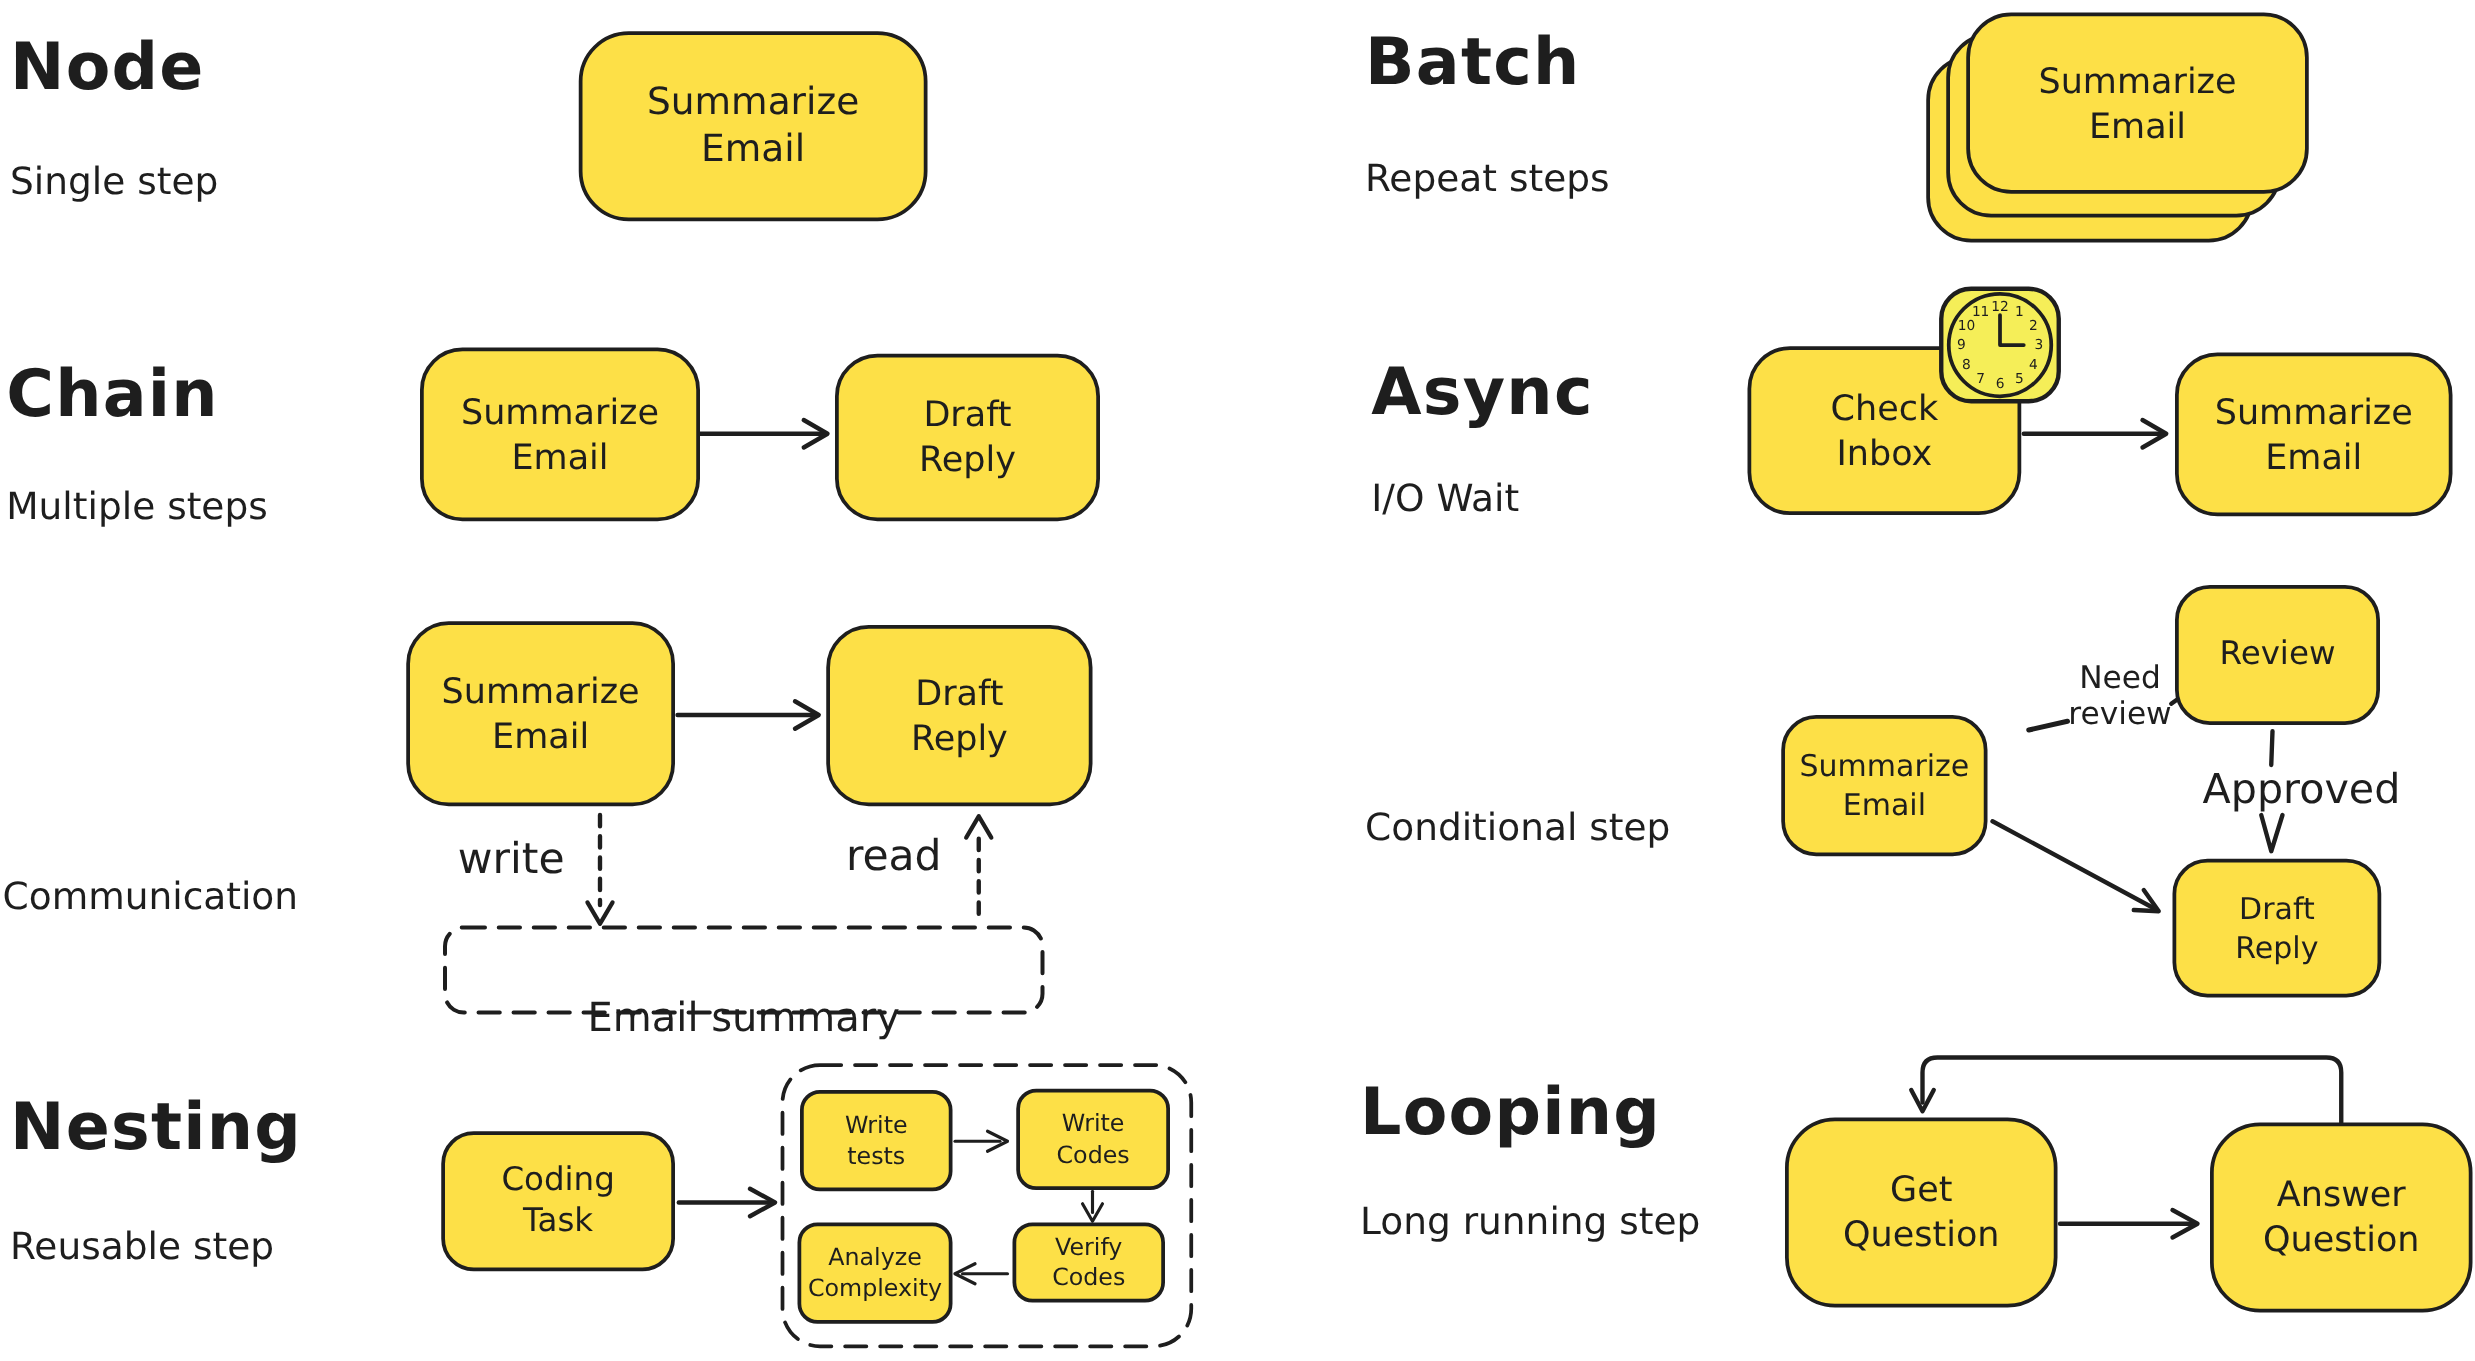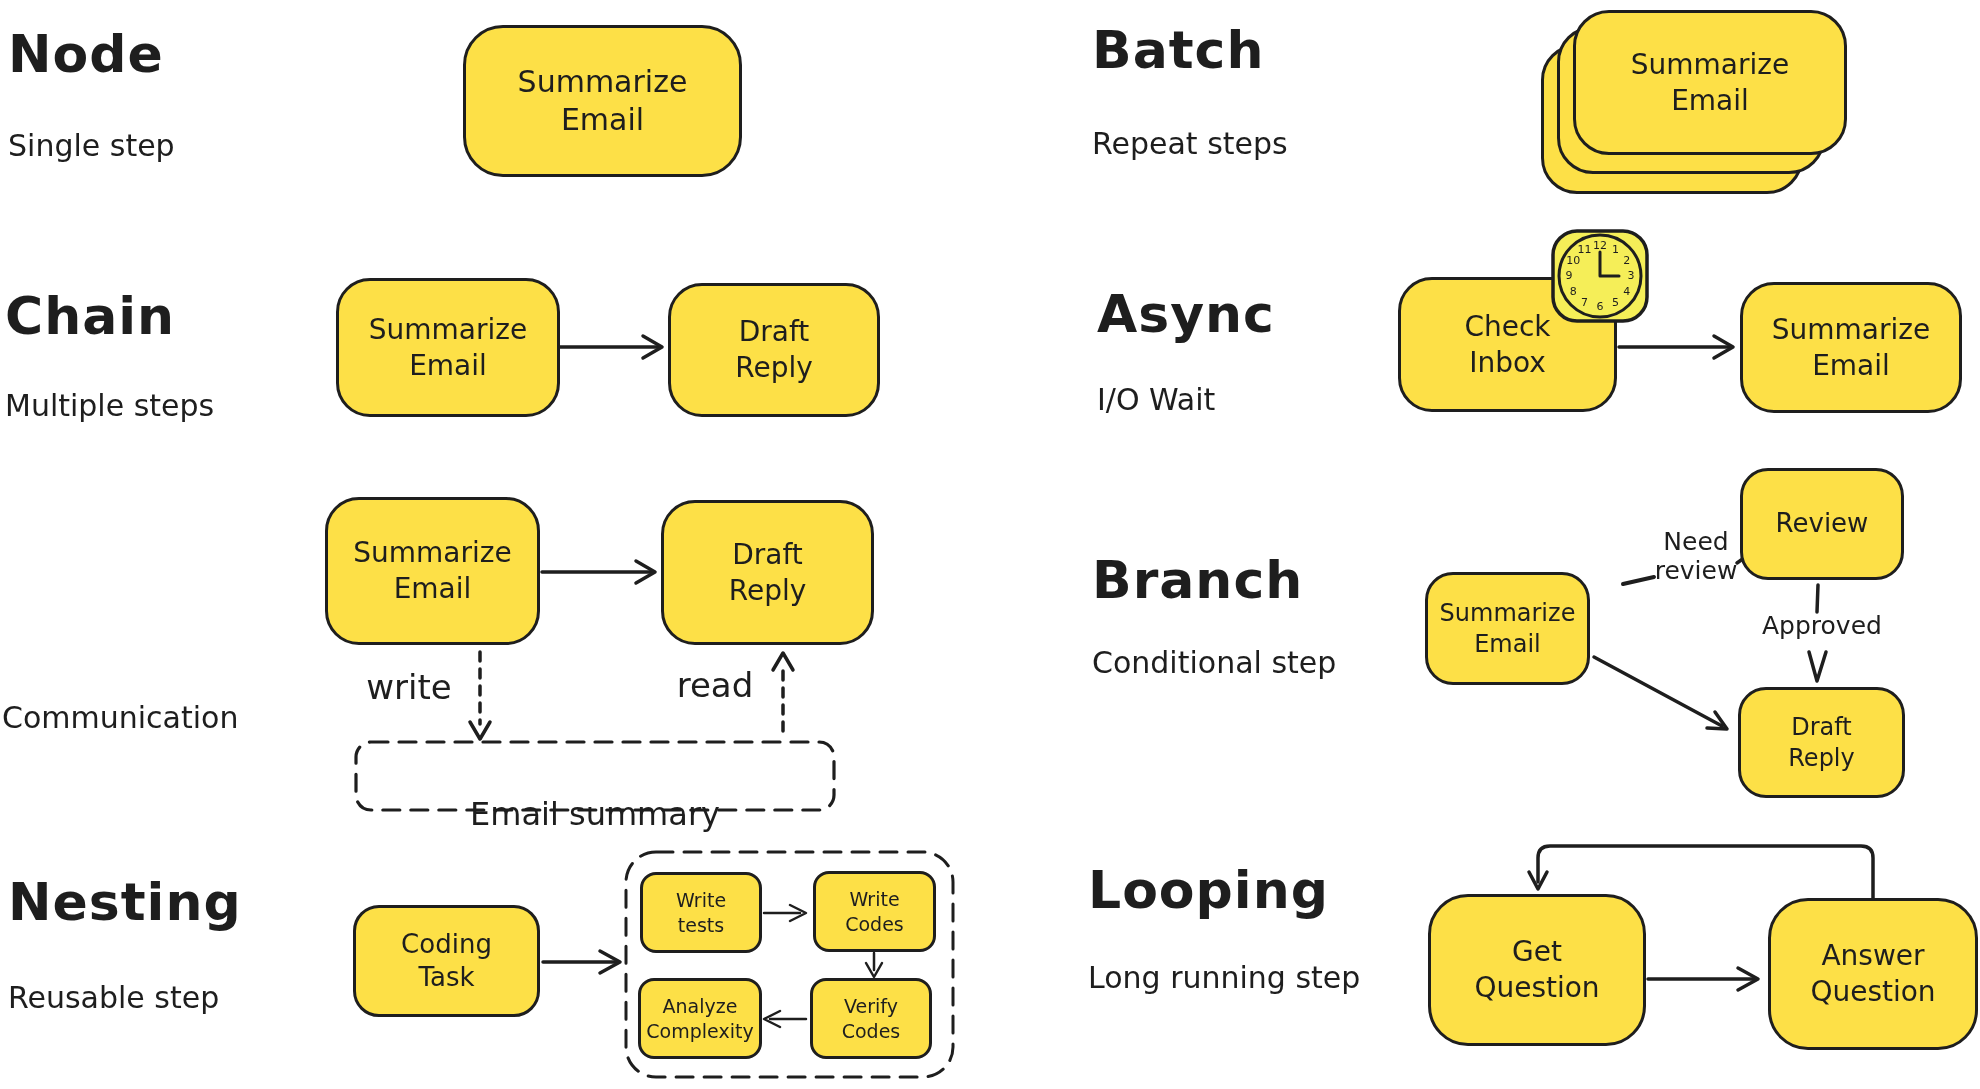--- a/index.html
+++ b/index.html
@@ -91,21 +91,21 @@
   <div class="t-title" style="left:8px;top:872px;">Nesting</div>
   <div class="t-sub" style="left:8px;top:980px;">Reusable step</div>
   <div class="box" style="left:353px;top:905px;width:187px;height:112px;border-radius:26px;font-size:26px;">Coding
 Task</div>
   <div class="box" style="left:640px;top:872px;width:122px;height:81px;border-radius:16px;font-size:19px;">Write
 tests</div>
   <div class="box" style="left:813px;top:871px;width:123px;height:81px;border-radius:16px;font-size:19px;">Write
 Codes</div>
   <div class="box" style="left:638px;top:978px;width:124px;height:81px;border-radius:16px;font-size:19px;">Analyze
 Complexity</div>
-  <div class="box" style="left:810px;top:978px;width:122px;height:81px;border-radius:16px;font-size:19px;">Verify
+  <div class="box" style="left:810px;top:978px;width:122px;height:64px;border-radius:16px;font-size:19px;">Verify
 Codes</div>
 
   <div class="t-title" style="left:1092px;top:20px;">Batch</div>
   <div class="t-sub" style="left:1092px;top:126px;">Repeat steps</div>
   <div class="box" style="left:1541px;top:44px;width:262px;height:150px;border-radius:36px;z-index:3;"></div>
   <div class="box" style="left:1557px;top:26px;width:268px;height:148px;border-radius:36px;z-index:4;"></div>
   <div class="box" style="left:1573px;top:10px;width:274px;height:145px;border-radius:36px;font-size:28px;z-index:5;">Summarize
 Email</div>
 
   <div class="t-title" style="left:1097px;top:284px;">Async</div>
@@ -127,30 +127,29 @@
       <text x="50" y="79">6</text>
       <text x="34.5" y="75">7</text>
       <text x="23.2" y="64">8</text>
       <text x="19" y="48">9</text>
       <text x="23.2" y="33">10</text>
       <text x="34.5" y="22">11</text>
     </g>
     <path d="M50 48 L50 24 M50 48 L69 48" stroke="#1e1e1e" stroke-width="3" stroke-linecap="round" fill="none"></path>
   </svg>
 
-  <div class="t-title" style="left:1092px;top:550px;">Branch</div>
   <div class="t-sub" style="left:1092px;top:645px;">Conditional step</div>
   <div class="box" style="left:1425px;top:572px;width:165px;height:113px;border-radius:28px;font-size:24px;">Summarize
 Email</div>
   <div class="box" style="left:1740px;top:468px;width:164px;height:112px;border-radius:28px;font-size:26px;">Review</div>
   <div class="box" style="left:1738px;top:687px;width:167px;height:111px;border-radius:28px;font-size:24px;">Draft
 Reply</div>
   <div class="label" style="left:1648px;top:528px;width:96px;font-size:25px;">Need
 review</div>
-  <div class="label" style="left:1762px;top:612px;width:112px;font-size:25px;">Approved</div>
+  <div class="label" style="left:1762px;top:612px;width:112px;font-size:33px;">Approved</div>
 
   <div class="t-title" style="left:1088px;top:860px;">Looping</div>
   <div class="t-sub" style="left:1088px;top:960px;">Long running step</div>
   <div class="box" style="left:1428px;top:894px;width:218px;height:152px;border-radius:40px;font-size:28px;">Get
 Question</div>
   <div class="box" style="left:1768px;top:898px;width:210px;height:152px;border-radius:40px;font-size:28px;">Answer
 Question</div>
 
 </div>
 

